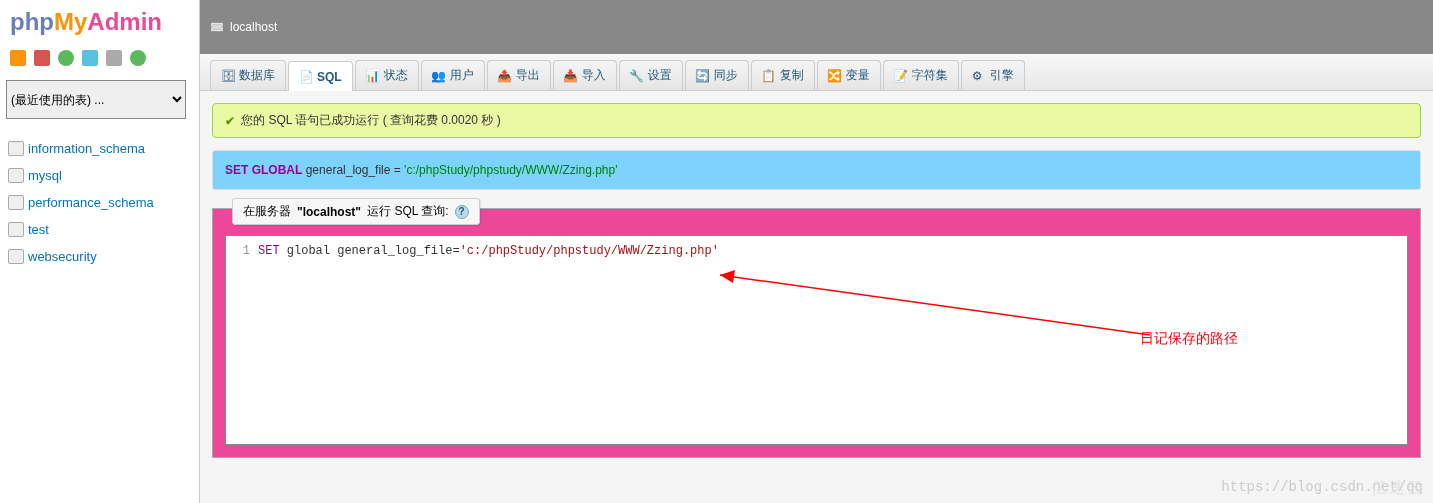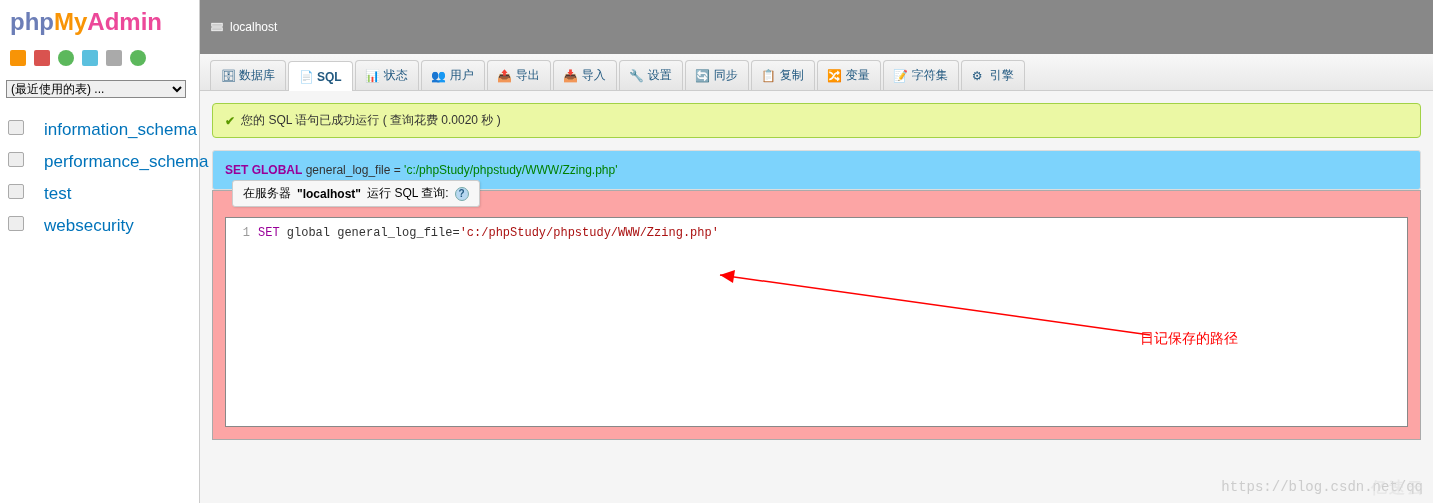--- a/index.html
+++ b/index.html
@@ -7,23 +7,23 @@
 
 
 .sidebar { width: 200px; float: left; background: #fff; height: 100%; border-right: 1px solid #ccc; }
 .logo { padding: 8px 10px; font-size: 24px; font-weight: bold; }
 .logo .php { color: #6c7eb7; font-family: sans-serif; }
 .logo .my { color: #f89406; }
 .logo .admin { color: #ec4899; }
 .toolbar-icons { padding: 6px 10px; display: flex; gap: 8px; }
 .toolbar-icons span { width: 16px; height: 16px; display: inline-block; cursor: pointer; }
 .select-row { padding: 8px 6px; }
-.select-row select { width: 180px; height: 18px; border: 1px solid #888; font-size: 12px; }
+.select-row select { width: 180px; height: 39px; border: 1px solid #888; font-size: 12px; }
 .db-list { padding: 8px 0; }
-.db-list a { display: block; padding: 6px 10px 6px 44px; color: #0073ba; text-decoration: none; font-size: 17px; position: relative; }
+.db-list a { display: block; padding: 6px 10px 6px 28px; color: #0073ba; text-decoration: none; font-size: 13px; position: relative; }
 .db-list a::before { content: ""; position: absolute; left: 8px; top: 6px; width: 14px; height: 13px; background: #eee; border: 1px solid #aaa; border-radius: 2px; }
 
 
 .main { margin-left: 200px; background: #f5f5f5; height: 100%; }
 .breadcrumb { background: #888; color: #fff; padding: 20px 10px; font-size: 12px; display: flex; align-items: center; gap: 6px; }
 .breadcrumb-icon { width: 14px; height: 12px; display: inline-block; }
 .tabs { background: linear-gradient(#f8f8f8, #e8e8e8); border-bottom: 1px solid #ccc; padding: 6px 10px 0 10px; display: flex; gap: 2px; }
 .tab { padding: 6px 10px; border: 1px solid #ccc; border-bottom: none; border-radius: 4px 4px 0 0; background: linear-gradient(#f5f5f5, #e5e5e5); cursor: pointer; display: flex; align-items: center; gap: 4px; color: #235a81; font-size: 12px; }
 .tab.active { background: #fff; font-weight: bold; position: relative; top: 1px; }
 .tab-icon { width: 14px; height: 14px; display: inline-block; }
@@ -31,25 +31,25 @@
 .content { padding: 12px; }
 .success-box { background: #ebf8a4; border: 1px solid #a2d246; padding: 8px 12px; border-radius: 4px; display: flex; align-items: center; gap: 6px; color: #333; }
 .success-box .check { color: #5c9900; font-weight: bold; }
 .sql-display { background: #7dd3fc; border: 1px solid #ddd; margin-top: 12px; padding: 12px; border-radius: 3px; }
 .sql-display .kw { color: #909; font-weight: bold; }
 .sql-display .ident { color: #333; }
 .sql-display .str { color: #008000; }
 .links-row { text-align: right; margin-top: 8px; color: #235a81; font-size: 12px; padding-right: 4px; }
 .links-row a { color: #235a81; text-decoration: none; }
 
-.query-box { position: relative; }
+.query-box { margin-top: 18px; position: relative; }
 .query-legend { position: absolute; top: -10px; left: 20px; background: #f7f7f7; border: 1px solid #ccc; border-radius: 3px; padding: 4px 10px; font-size: 12px; display: flex; align-items: center; gap: 6px; z-index: 2; box-shadow: 1px 1px 2px rgba(0,0,0,0.1); }
 .query-legend .host { font-weight: bold; }
 .help-icon { width: 14px; height: 14px; border-radius: 50%; background: #b8d8f0; color: #235a81; display: inline-flex; align-items: center; justify-content: center; font-size: 10px; font-weight: bold; border: 1px solid #7aa; }
-.editor-wrap { border: 1px solid #aaa; background: #fca5a5; padding-top: 14px; }
+.editor-wrap { border: 1px solid #aaa; background: #ec4899; padding-top: 14px; }
 .code-editor { background: #fff; font-family: 'Courier New', monospace; font-size: 12px; padding: 8px; min-height: 210px; border: 1px solid #888; margin: 12px; position: relative; }
 .code-editor .gutter { color: #999; display: inline-block; width: 16px; text-align: right; margin-right: 8px; }
 .code-editor .cm-kw { color: #909; }
 .code-editor .cm-ident { color: #333; }
 .code-editor .cm-str { color: #a11; }
 
 
 .arrow-svg { position: absolute; top: 260px; left: 700px; width: 490px; height: 100px; pointer-events: none; }
 .annotation-text { position: absolute; top: 330px; left: 1140px; color: #ff0000; font-size: 14px; }
 
@@ -79,20 +79,21 @@
     <span class="ic-gray"></span>
     <span class="ic-green"></span>
   </div>
   <div class="select-row">
     <select>
       <option>(最近使用的表) ...</option>
     </select>
   </div>
   <div class="db-list">
     <a href="#">information_schema</a>
+    <a href="#">mysql</a>
     <a href="#">performance_schema</a>
     <a href="#">test</a>
     <a href="#">websecurity</a>
   </div>
 </div>
 
 <div class="main">
   <div class="breadcrumb">
     <svg class="breadcrumb-icon" viewBox="0 0 16 16">
         <rect x="1" y="3" width="14" height="4" fill="#ccc" stroke="#fff"></rect>

